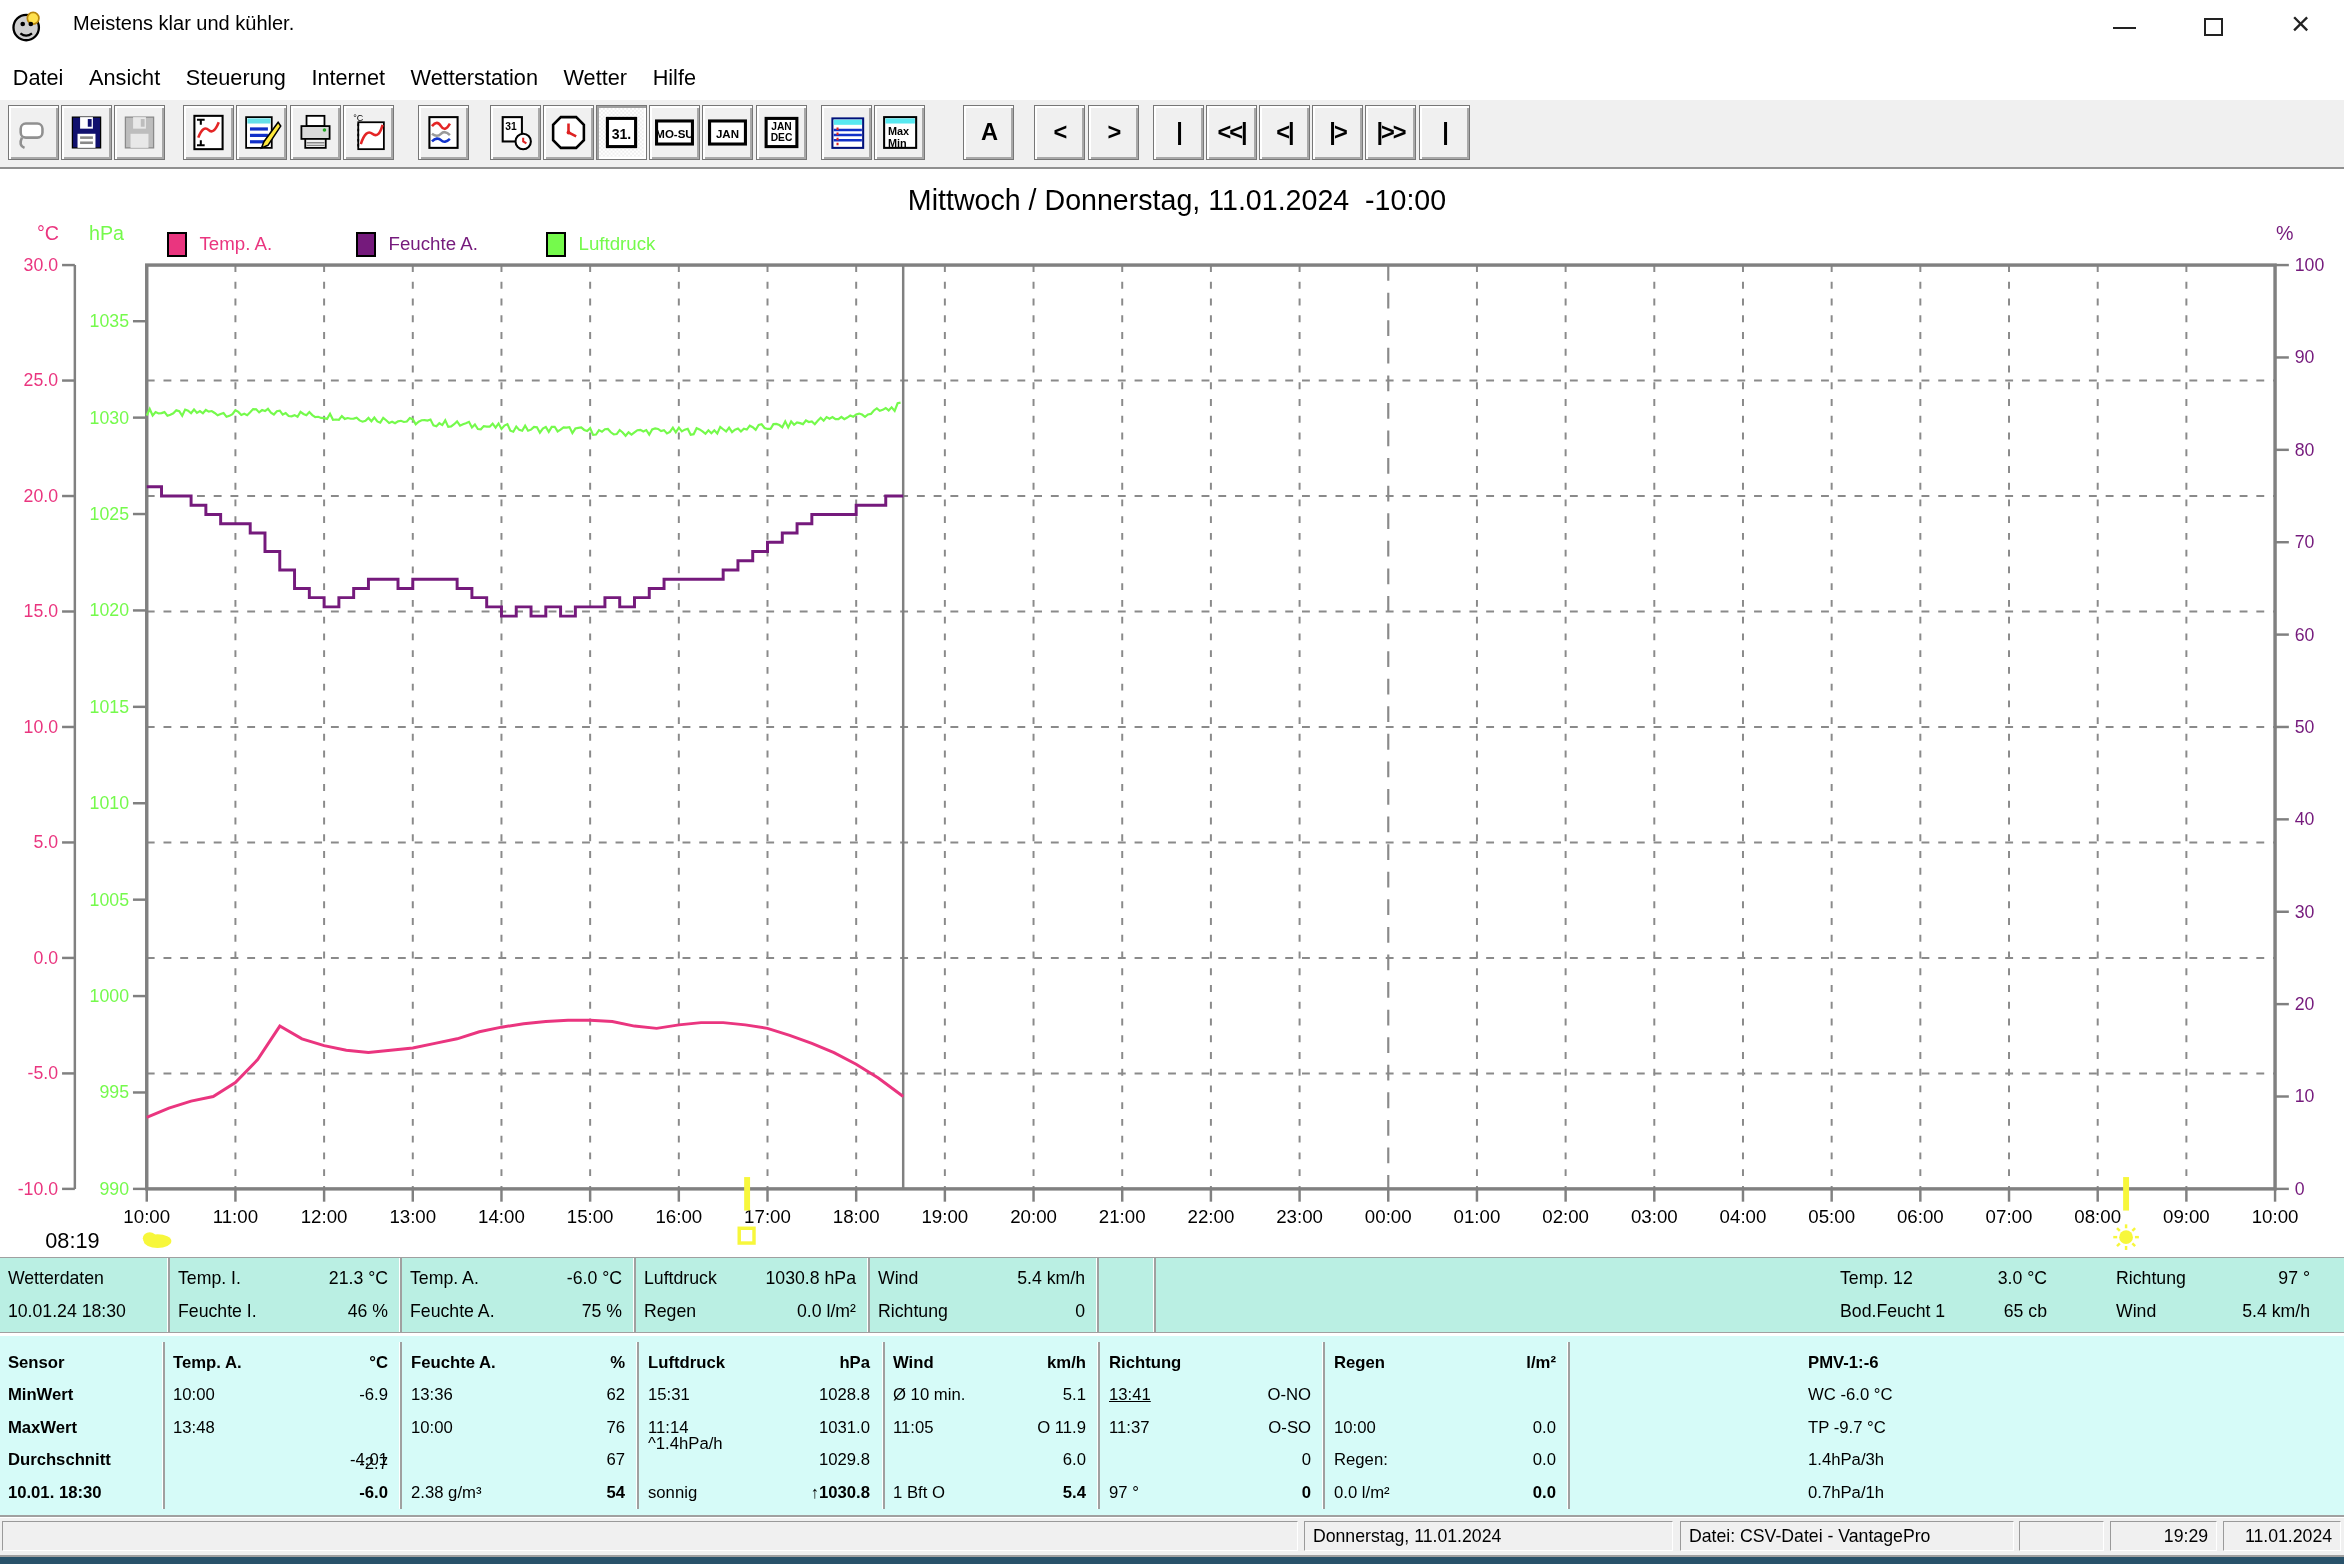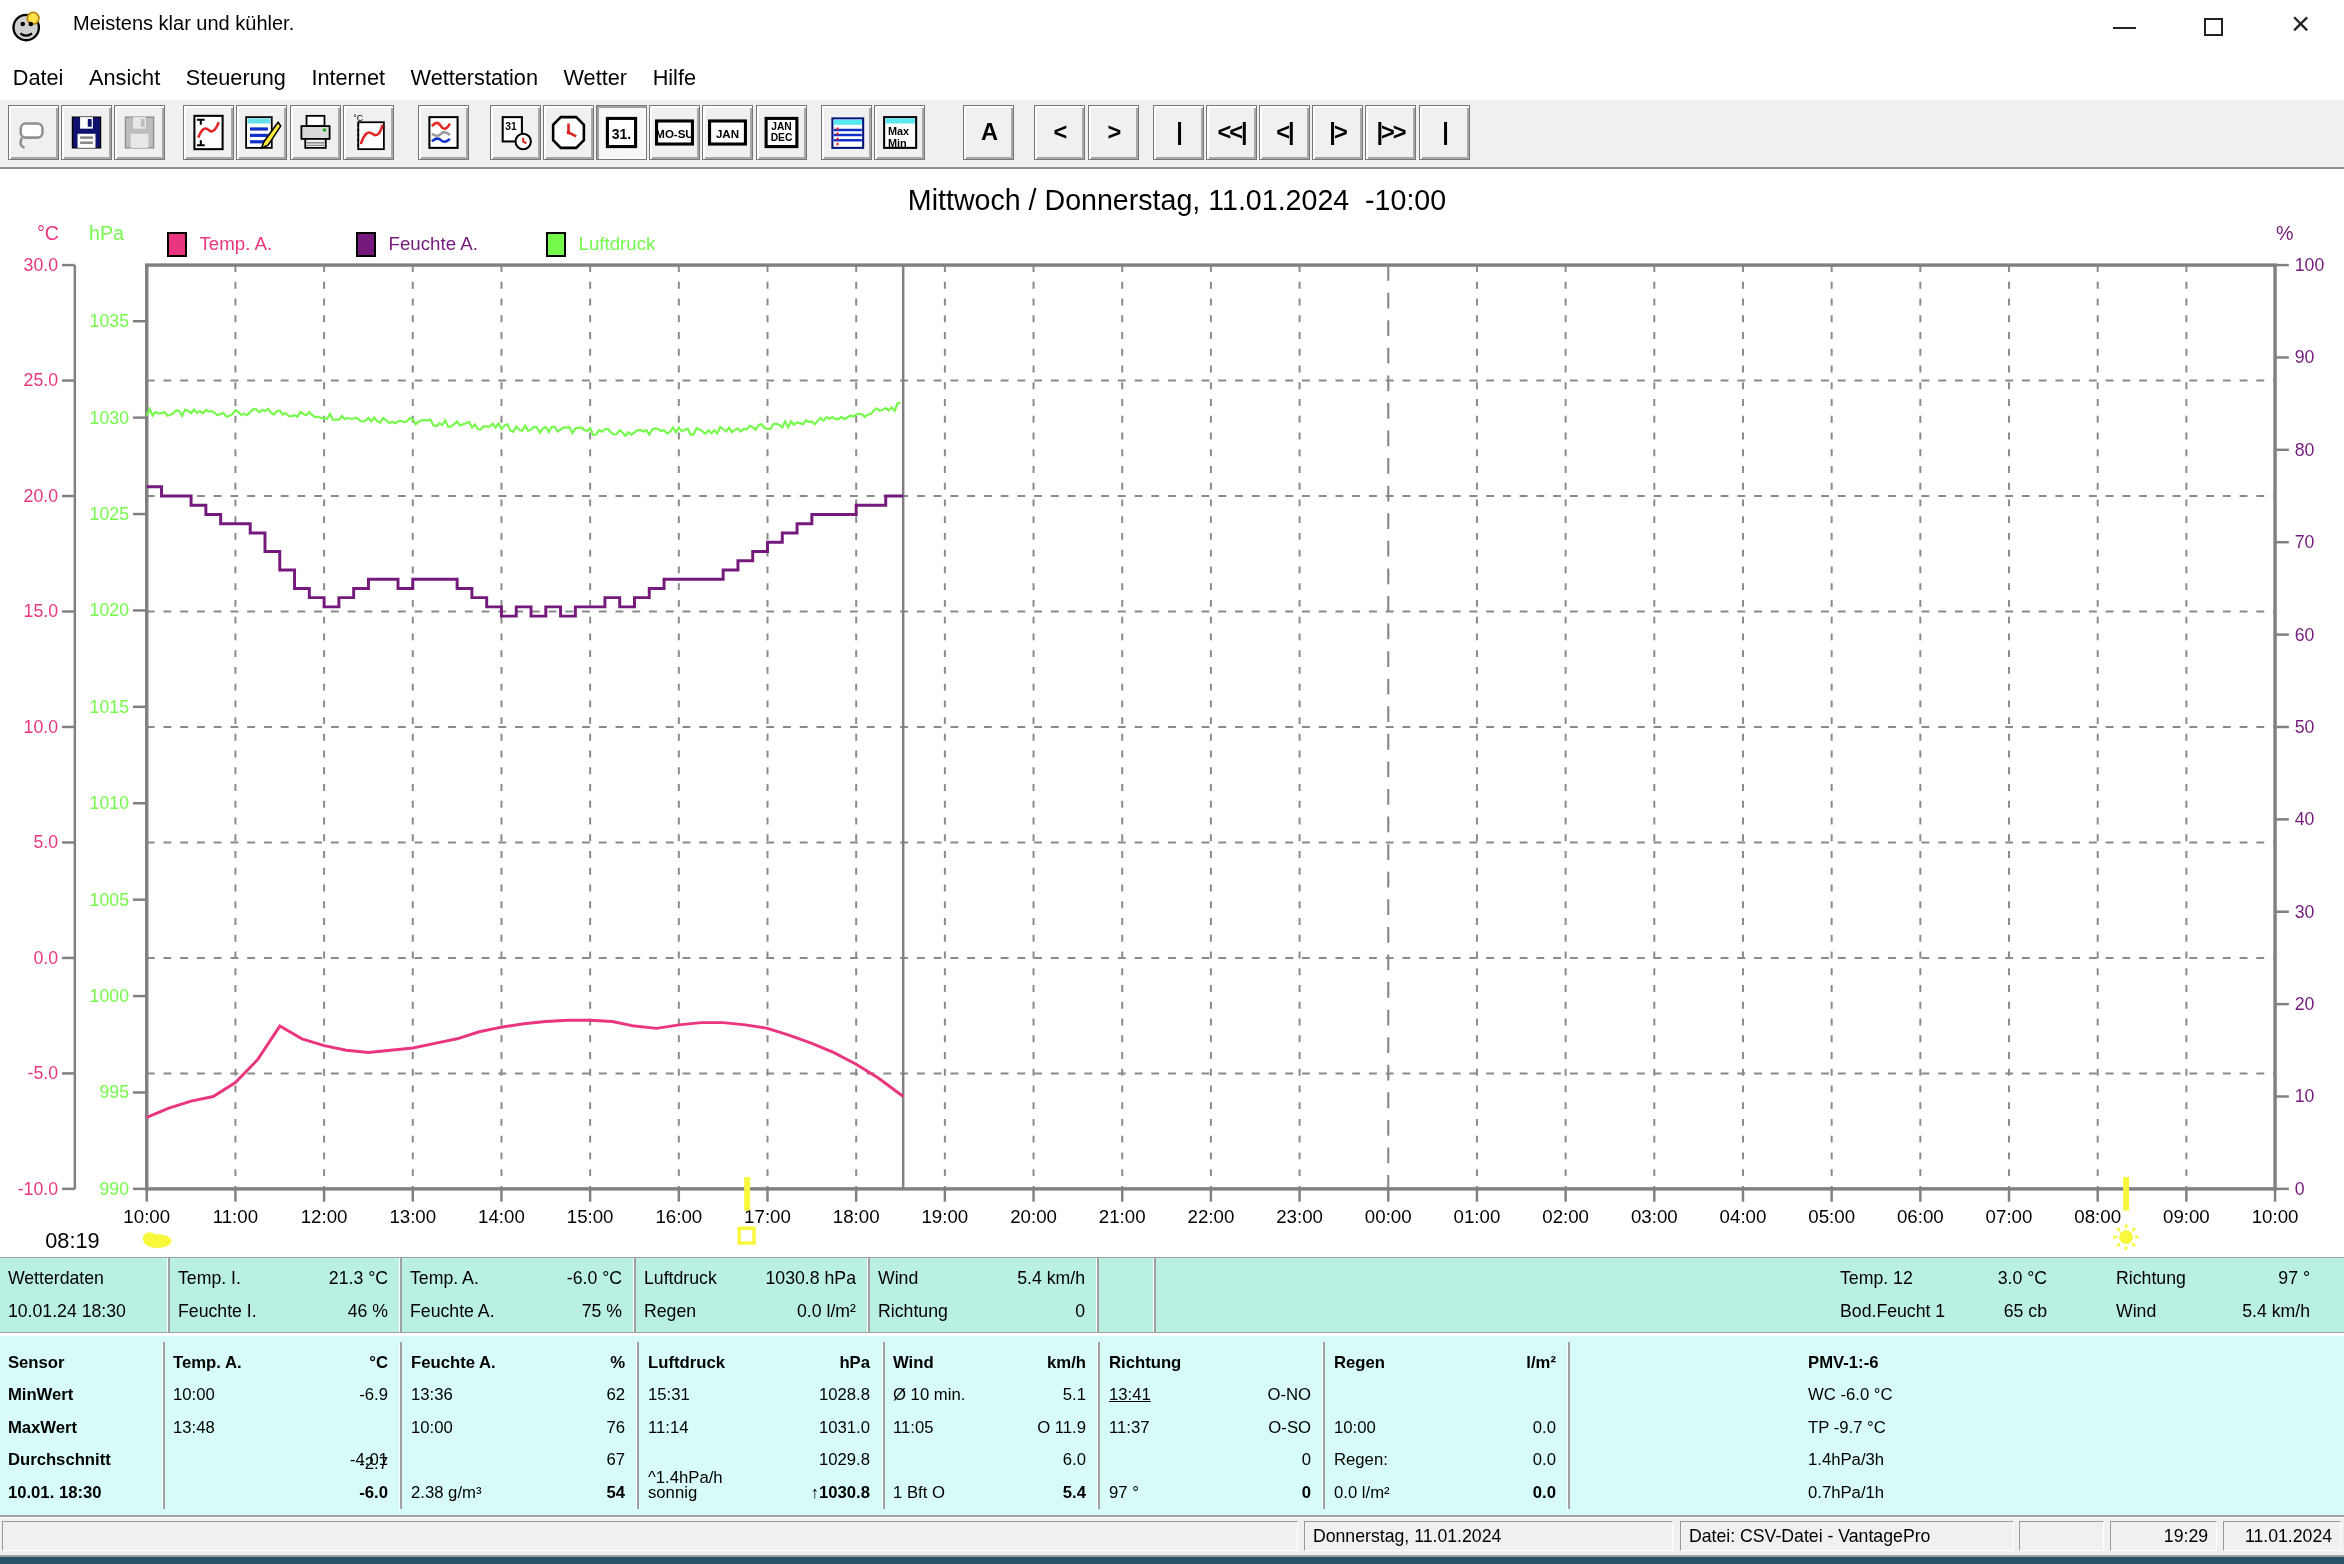--- a/index.html
+++ b/index.html
@@ -474,21 +474,21 @@
     <div class="st-text" style="top: 82px; right: 1719px;">76</div>
     <div class="st-text" style="top: 114px; right: 1719px;">67</div>
     <div class="st-text" style="top: 147px; left: 411px;">2.38 g/m³</div>
     <div class="st-text bold" style="top: 147px; right: 1719px;">54</div>
     <div class="st-text bold" style="top: 16.7px; left: 648px;">Luftdruck</div>
     <div class="st-text bold" style="top: 16.7px; right: 1474px;">hPa</div>
     <div class="st-text" style="top: 49px; left: 648px;">15:31</div>
     <div class="st-text" style="top: 49px; right: 1474px;">1028.8</div>
     <div class="st-text" style="top: 82px; left: 648px;">11:14</div>
     <div class="st-text" style="top: 82px; right: 1474px;">1031.0</div>
-    <div class="st-text" style="top: 132px; left: 648px;">^1.4hPa/h</div>
+    <div class="st-text" style="top: 98px; left: 648px;">^1.4hPa/h</div>
     <div class="st-text" style="top: 114px; right: 1474px;">1029.8</div>
     <div class="st-text" style="top: 147px; left: 648px;">sonnig</div>
     <div class="st-text bold" style="top: 147px; right: 1474px;">↑1030.8</div>
     <div class="st-text bold" style="top: 16.7px; left: 893px;">Wind</div>
     <div class="st-text bold" style="top: 16.7px; right: 1258px;">km/h</div>
     <div class="st-text" style="top: 49px; left: 893px;">Ø 10 min.</div>
     <div class="st-text" style="top: 49px; right: 1258px;">5.1</div>
     <div class="st-text" style="top: 82px; left: 893px;">11:05</div>
     <div class="st-text" style="top: 82px; right: 1258px;">O 11.9</div>
     <div class="st-text" style="top: 114px; right: 1258px;">6.0</div>

